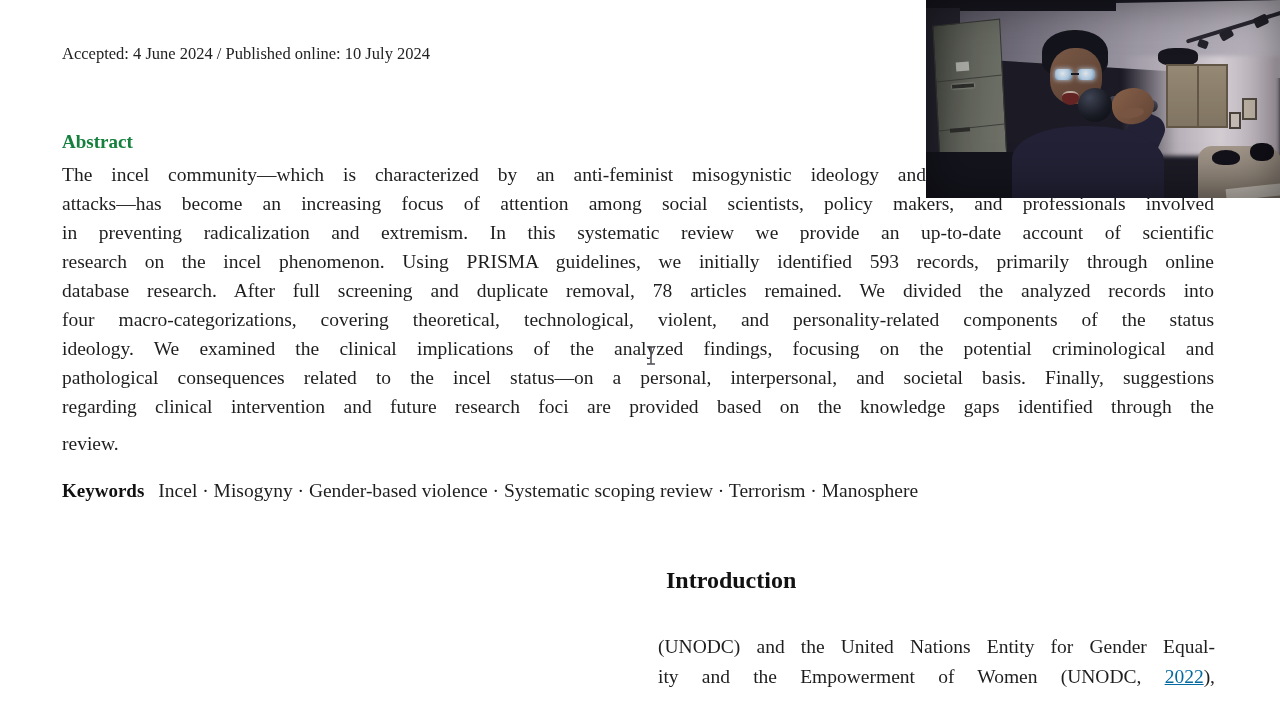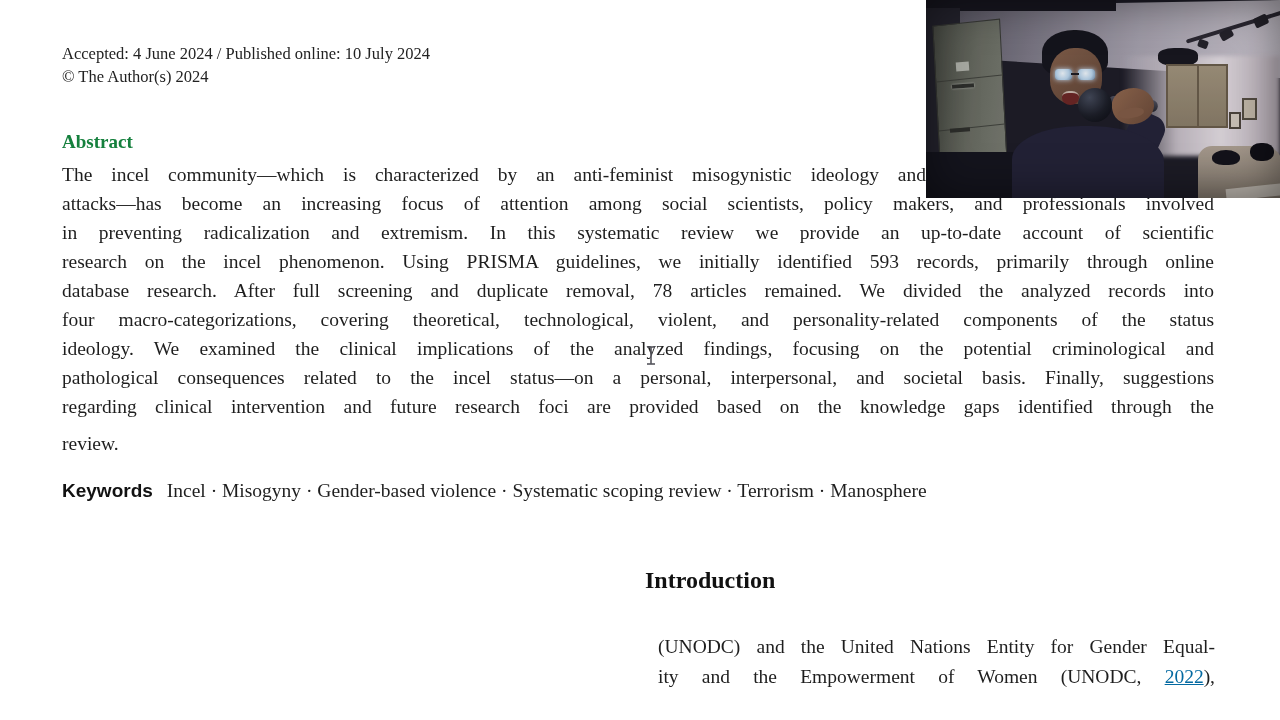--- a/index.html
+++ b/index.html
@@ -12,23 +12,23 @@
 
   
   .front-matter { position:absolute; left:62px; top:42px; font-size:16.5px; line-height:23px; color:#222; }
   .abstract-heading { position:absolute; left:62px; top:131px; font-size:19px; font-weight:bold; color:#15803d; }
   .abstract-body { position:absolute; left:62px; top:160px; width:1152px; font-size:19.5px; line-height:29px; }
   .jline { text-align:justify; text-align-last:justify; height:29px; white-space:nowrap; }
   .jline.partial { width:864px; }
   .jline.last { text-align-last:left; white-space:normal;margin-top:8px; }
 
   .keywords-row { position:absolute; left:62px; top:480px; font-size:19.5px; }
-  .keywords-label { font-family:Liberation Sans, sans-serif; font-weight:bold; font-size:19px; color:#111; margin-right:14px; }
+  .keywords-label { font-family:Liberation Serif, serif; font-weight:bold; font-size:19px; color:#111; margin-right:14px; }
 
-  .intro-heading { position:absolute; left:645px; top:567px; font-size:24px; font-weight:bold; color:#111; }
+  .intro-heading { position:absolute; left:666px; top:567px; font-size:24px; font-weight:bold; color:#111; }
   .intro-body { position:absolute; left:658px; top:632px; width:557px; font-size:19.5px; line-height:29.5px; }
   .intro-body .jline { height:29.5px; }
   a.cite-link { text-decoration:none; }
 
   
   .ibeam { position:absolute; left:650px; top:347px; width:2px; height:17px; background:rgba(85,85,92,.8); }
   .ibeam::before, .ibeam::after { content:""; position:absolute; left:-3px; width:8px; height:2px; background:rgba(85,85,92,.8); }
   .ibeam::before { top:-1px; } .ibeam::after { bottom:-1px; }
 
   
@@ -79,21 +79,20 @@
   .wc-hand { left:186px; top:88px; width:42px; height:36px; background:linear-gradient(140deg,#93684d,#6b4a36); border-radius:46% 54% 50% 50%; transform:rotate(-12deg); }
   .wc-thumb { left:192px; top:108px; width:26px; height:10px; background:#835c44; border-radius:45%; transform:rotate(-8deg); }
   .wc-tint { left:0; top:0; width:354px; height:198px; background:rgba(28,26,48,.10);
     box-shadow:inset 0 0 46px rgba(0,0,0,.5); }
 </style>
 </head>
 <body>
 
 <div class="front-matter sans">
   <div>Accepted: 4 June 2024 / Published online: 10 July 2024</div>
-  <div>© The Author(s) 2024</div>
 </div>
 
 <div class="abstract-heading sans">Abstract</div>
 <div class="abstract-body">
   <div class="jline partial">The incel community—which is characterized by an anti-feminist misogynistic ideology and</div>
   <div class="jline">attacks—has become an increasing focus of attention among social scientists, policy makers, and professionals involved</div>
   <div class="jline">in preventing radicalization and extremism. In this systematic review we provide an up-to-date account of scientific</div>
   <div class="jline">research on the incel phenomenon. Using PRISMA guidelines, we initially identified 593 records, primarily through online</div>
   <div class="jline">database research. After full screening and duplicate removal, 78 articles remained. We divided the analyzed records into</div>
   <div class="jline">four macro-categorizations, covering theoretical, technological, violent, and personality-related components of the status</div>

